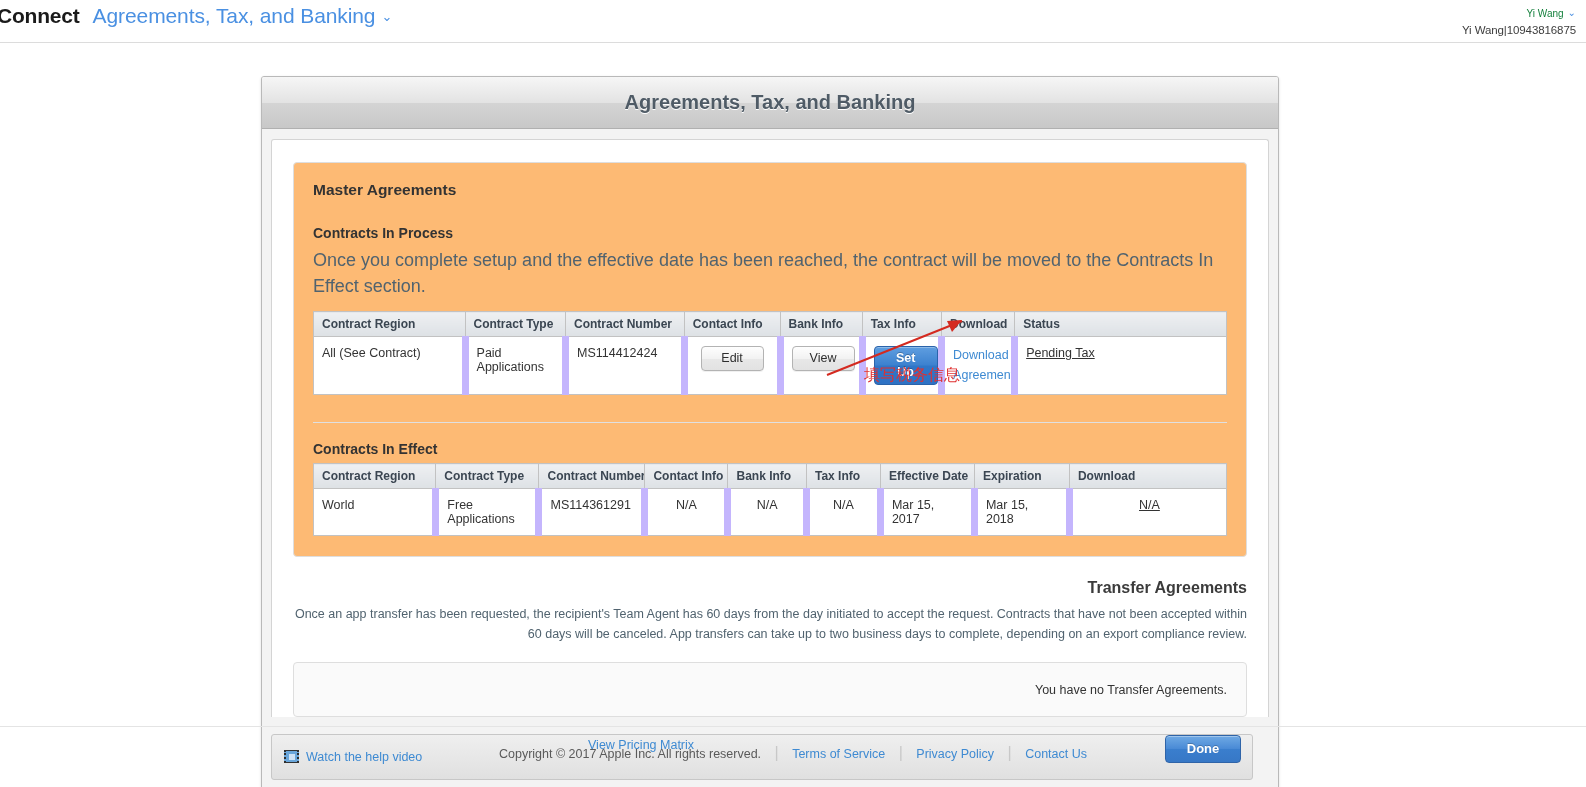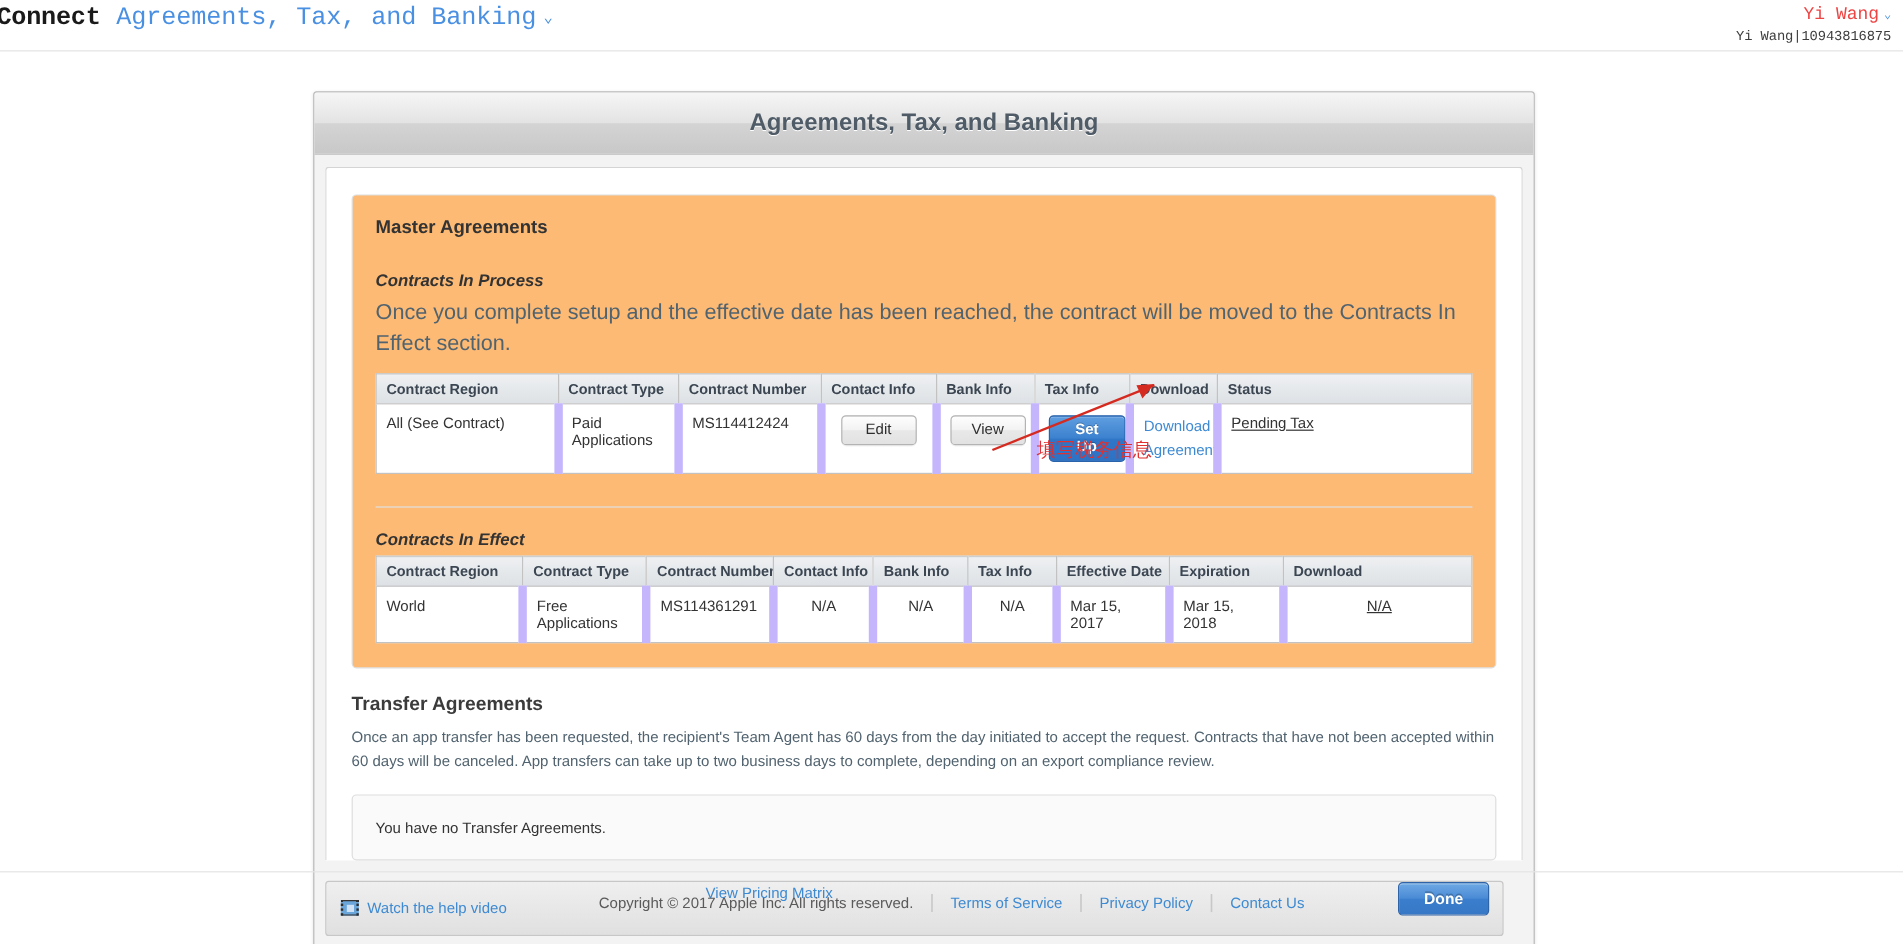--- a/index.html
+++ b/index.html
@@ -11,21 +11,20 @@
     overflow: hidden;
   }
 
   
   .topnav {
     position: relative;
     height: 43px;
     background: #ffffff;
     border-bottom: 1px solid #dcdcdc;
     width: 1586px;
-    font-family: Liberation Mono, monospace;
   }
   .topnav-left {
     position: absolute;
     left: 0px; top: 4px;
     display: flex; align-items: baseline;
   }
   .brand {
     font-size: 21px;
     font-weight: bold;
     color: #1a1a1a;
@@ -45,22 +44,22 @@
     margin-left: 6px;
     position: relative;
     top: -2px;
   }
   .topnav-right {
     position: absolute;
     right: 10px; top: 3px;
     text-align: right;
   }
   .user-name {
-    font-size: 15px;
-    color: #ef4444;
+    font-size: 10px;
+    color: #15803d;
   }
   .user-chevron {
     font-size: 10px;
     color: #4a90e2;
     margin-left: 4px;
     position: relative;
     top: -1px;
   }
   .user-team {
     font-size: 11.5px;
@@ -123,21 +122,20 @@
     margin: 0 0 26px 0;
     font-size: 15.5px;
     font-weight: bold;
     color: #333333;
   }
   .panel h3 {
     margin: 0 0 6px 0;
     font-size: 14px;
     font-weight: bold;
     color: #333333;
-    font-style: italic;
   }
   .panel p.desc {
     margin: 0 0 12px 0;
     font-size: 18px;
     color: #51636f;
     line-height: 1.45;
   }
 
   
   table.agreements {
@@ -229,20 +227,21 @@
   
   .divider {
     height: 1px;
     background: #e0e0e0;
     margin: 27px 0 18px 0;
   }
 
   
   .transfer {
     margin-top: 22px;
+    text-align: right;
   }
   .transfer h2 {
     margin: 0 0 8px 0;
     font-size: 16px;
     font-weight: bold;
     color: #3b3b3b;
   }
   .transfer p.desc {
     margin: 0 0 18px 0;
     font-size: 12.5px;

